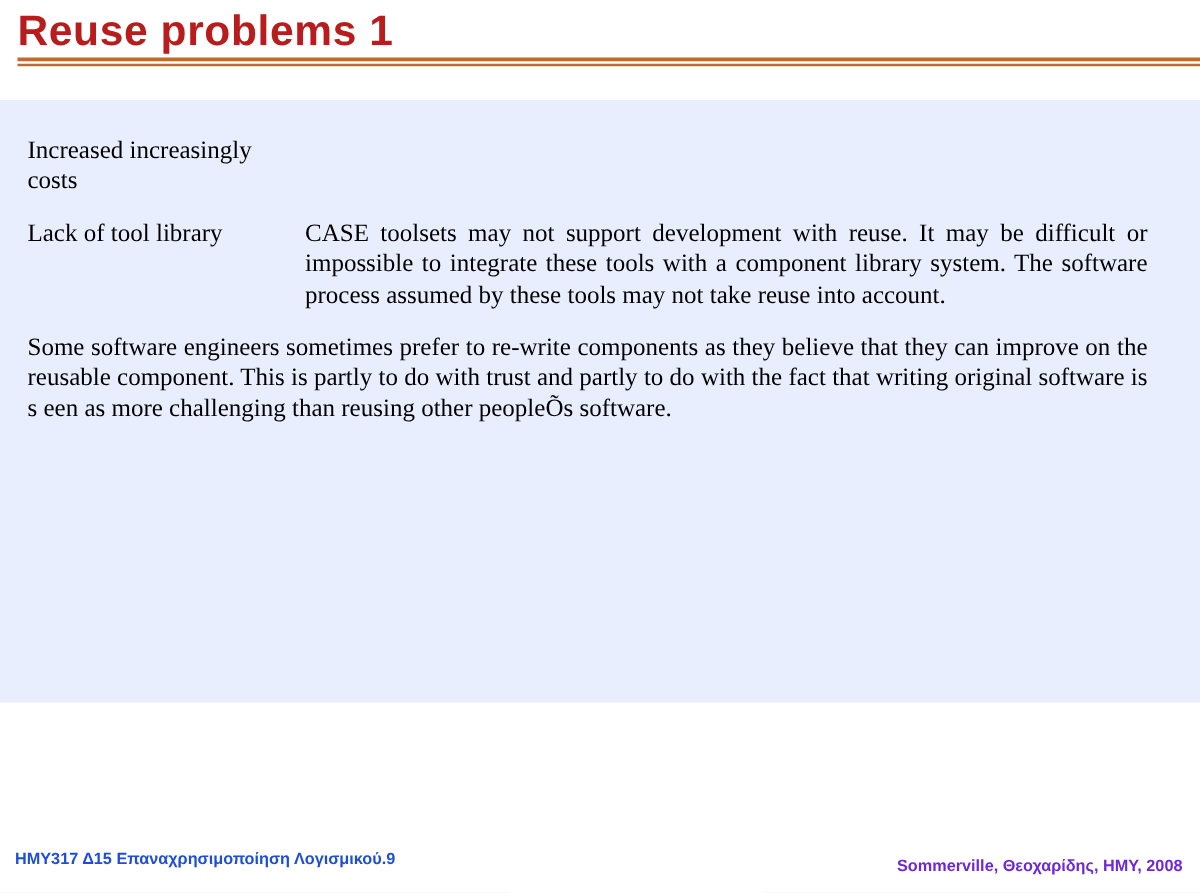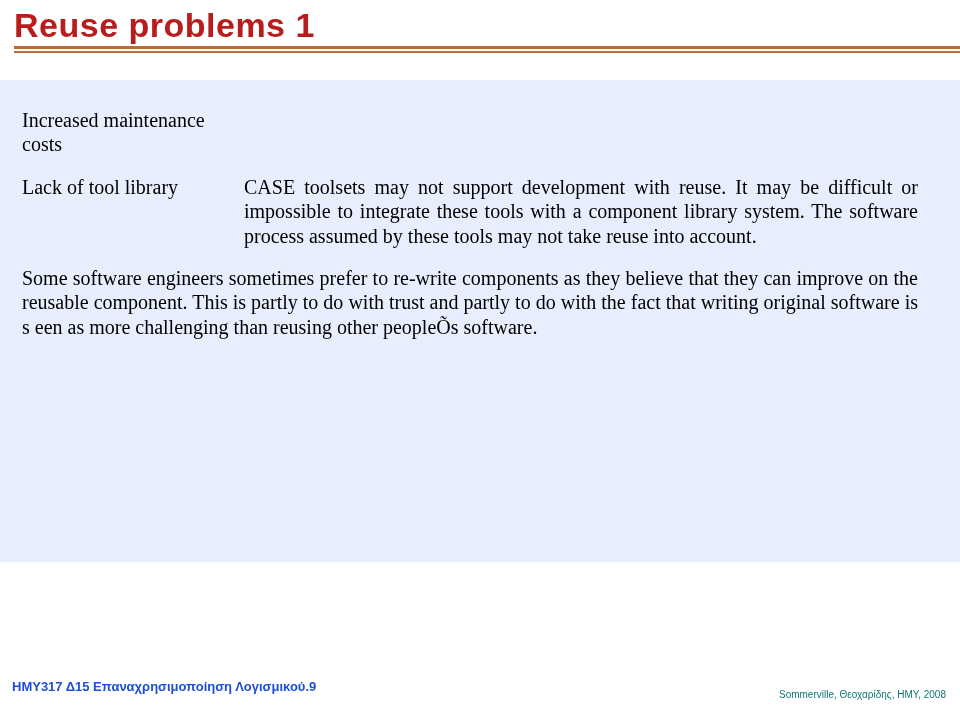--- a/index.html
+++ b/index.html
@@ -69,38 +69,38 @@
     font-family: Arial, Helvetica, sans-serif;
     font-size: 13px;
     font-weight: bold;
     color: #1d4ed8;
   }
   .footer-right {
     position: absolute;
     bottom: 14px;
     right: 14px;
     font-family: Arial, Helvetica, sans-serif;
-    font-size: 10px;
-    font-weight: normal;
-    color: #0f766e;
+    font-size: 13px;
+    font-weight: bold;
+    color: #6d28d9;
   }
 </style>
 </head>
 <body>
 
 <div class="title-bar">
   <span class="title">Reuse problems 1</span>
 </div>
 <div class="title-underline"></div>
 <div class="title-underline2"></div>
 
 <div class="content-band">
 
   <div class="row">
-    <div class="col-left">Increased maintenance costs</div>
+    <div class="col-left">Increased increasingly costs</div>
   </div>
 
   <div class="row">
     <div class="col-left">Lack of tool library</div>
     <div class="col-right">CASE toolsets may not support development with reuse. It may be difficult or impossible to integrate these tools with a component library system. The software process assumed by these tools may not take reuse into account.</div>
   </div>
 
   <div class="row">
     <div class="col-right">Some software engineers sometimes prefer to re-write components as they believe that they can improve on the reusable component. This is partly to do with trust and partly to do with the fact that writing original software is s een as more challenging than reusing other peopleÕs software.</div>
   </div>

